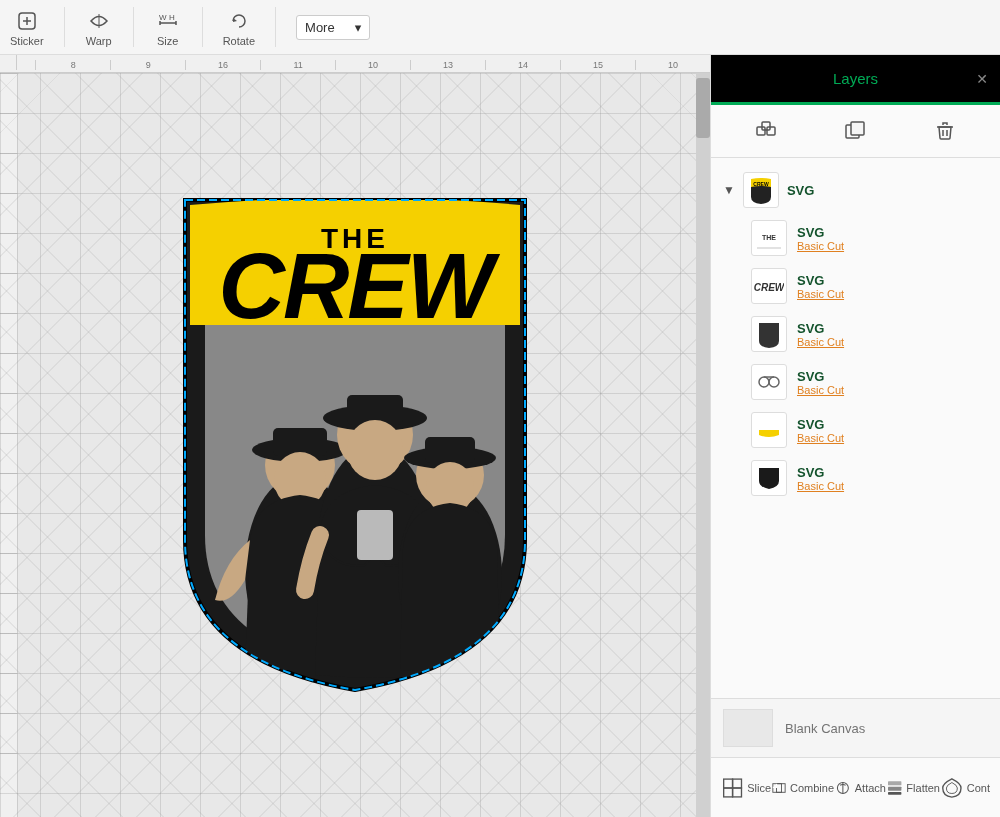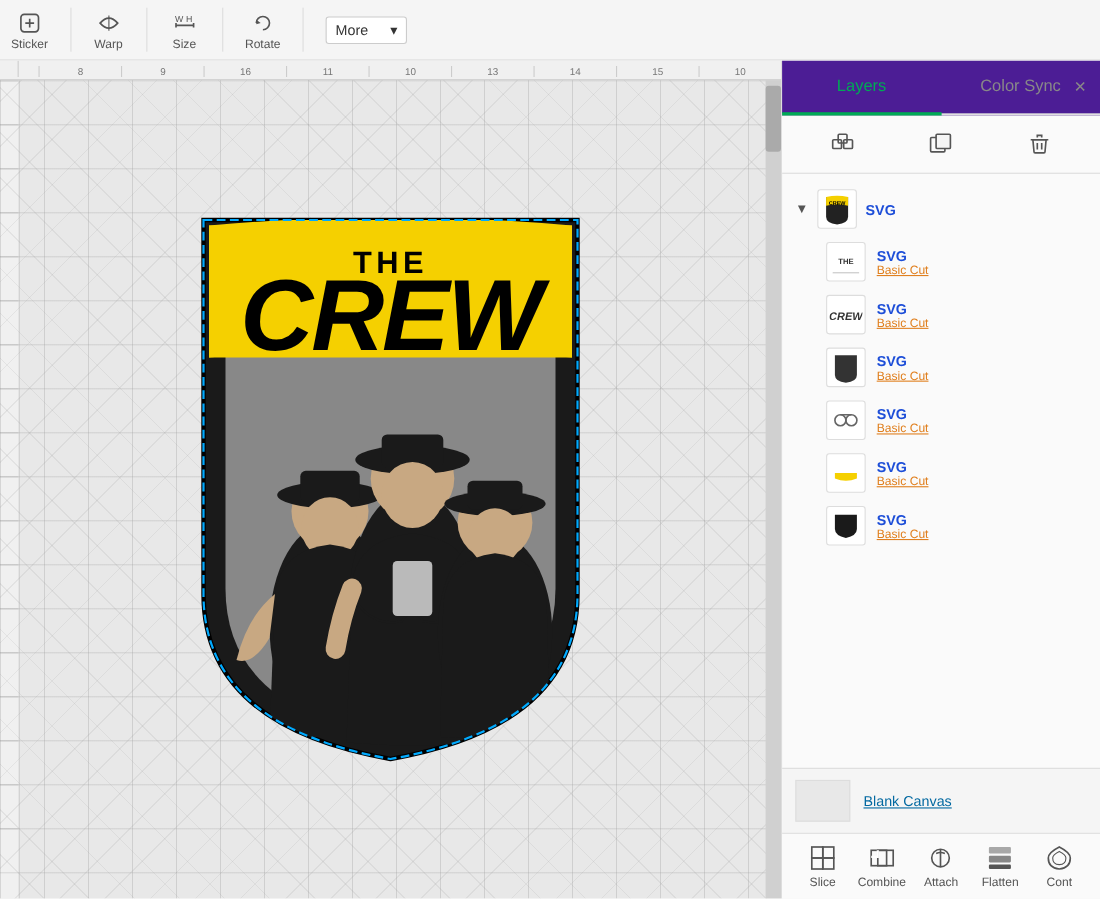--- a/index.html
+++ b/index.html
@@ -145,21 +145,21 @@
       border-left: 1px solid #ddd;
       display: flex;
       flex-direction: column;
       flex-shrink: 0;
     }
 
     
     .panel-tabs {
       display: flex;
       border-bottom: 2px solid #e0e0e0;
-      background: #4c1d95;
+      background: #000000;
       height: 50px;
     }
     .panel-tab {
       flex: 1;
       display: flex;
       align-items: center;
       justify-content: center;
       font-size: 15px;
       font-weight: 500;
       cursor: pointer;
@@ -229,21 +229,21 @@
       overflow: hidden;
       flex-shrink: 0;
     }
     .layer-info {
       display: flex;
       flex-direction: column;
     }
     .layer-name {
       font-size: 13px;
       font-weight: 600;
-      color: #1d4ed8;
+      color: #14532d;
     }
     .layer-type {
       font-size: 11px;
       color: #e08020;
       text-decoration: underline;
     }
 
     
     .blank-canvas-section {
       border-top: 1px solid #ddd;
@@ -255,37 +255,36 @@
     }
     .blank-canvas-thumb {
       width: 50px;
       height: 38px;
       border: 1px solid #ddd;
       background: #e8e8e8;
       flex-shrink: 0;
     }
     .blank-canvas-label {
       font-size: 13px;
-      color: #0369a1;
-      text-decoration: underline;
+      color: #737373;
     }
 
     
     .bottom-toolbar {
       height: 60px;
       border-top: 1px solid #ddd;
       background: #fafafa;
       display: flex;
       align-items: center;
       justify-content: space-around;
       padding: 0 10px;
     }
     .bottom-btn {
       display: flex;
-      flex-direction: column;
+      flex-direction: row;
       align-items: center;
       gap: 3px;
       cursor: pointer;
       font-size: 11px;
       color: #555;
       min-width: 50px;
     }
     .bottom-btn svg {
       width: 26px;
       height: 26px;
@@ -493,23 +492,20 @@
     <div class="scrollbar-v">
       <div class="scrollbar-thumb"></div>
     </div>
   </div>
 
   <div class="right-panel">
 
     <div class="panel-tabs" style="position:relative;">
       <div class="panel-tab active">
         <span>Layers</span>
-      </div>
-      <div class="panel-tab">
-        <span>Color Sync</span>
       </div>
 
       <div class="panel-close">✕</div>
     </div>
 
     <div class="panel-toolbar">
       <button class="panel-tool-btn">
         <svg width="22" height="22" viewBox="0 0 22 22">
             <rect x="2" y="7" width="8" height="8" rx="1" fill="none" stroke="#555" stroke-width="1.5"></rect>
             <rect x="12" y="7" width="8" height="8" rx="1" fill="none" stroke="#555" stroke-width="1.5"></rect>

